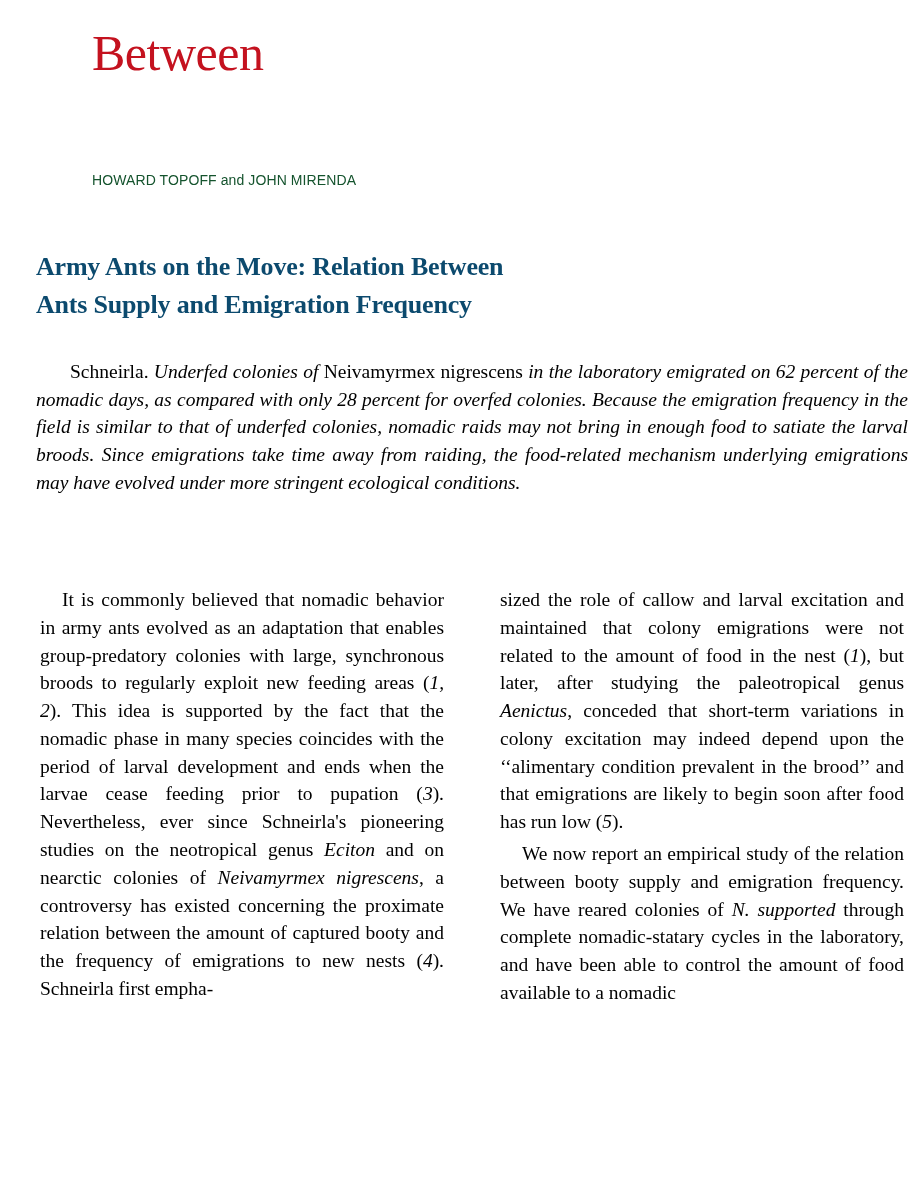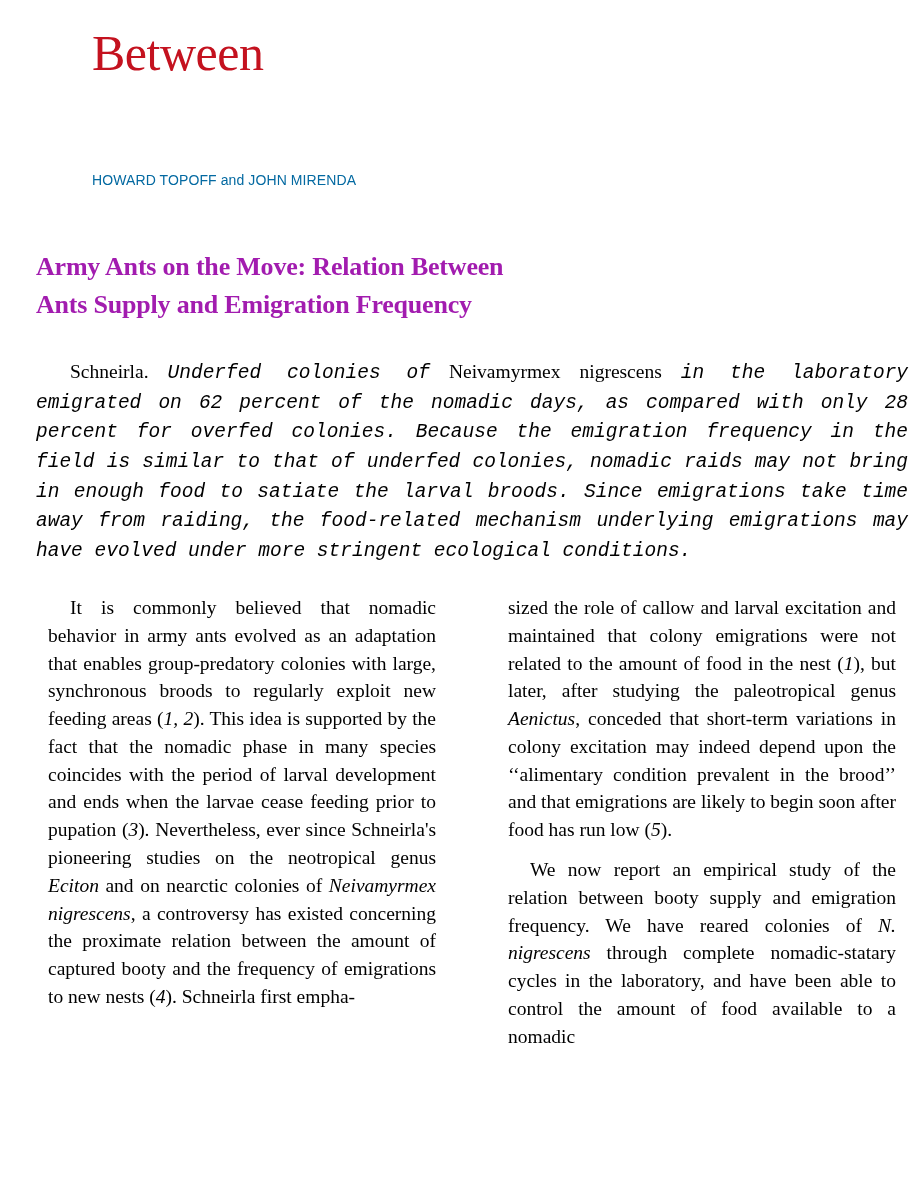--- a/index.html
+++ b/index.html
@@ -44,73 +44,72 @@
     letter-spacing: -0.15px;
   }
   .authors {
     position: absolute;
     left: 92px;
     top: 172px;
     width: 760px;
     font-family: "Liberation Sans", sans-serif;
     font-size: 14px;
     font-weight: normal;
-    color: #0369a1;
+    color: #14532d;
     letter-spacing: 0.1px;
   }
   .title {
     position: absolute;
     left: 36px;
     top: 248px;
     width: 760px;
     font-family: "Liberation Serif", serif;
     font-size: 26px;
     font-weight: bold;
     line-height: 1.45;
-    color: #a21caf;
+    color: #0c4a6e;
     letter-spacing: -0.2px;
   }
   .abstract {
     position: absolute;
     left: 36px;
     top: 358px;
     width: 872px;
     font-size: 19.5px;
     line-height: 1.42;
     text-align: justify;
     text-indent: 34px;
     color: #000;
   }
   .abstract .lead {
     font-style: normal;
   }
   .abstract .it {
     font-style: italic;
-    font-family: Liberation Mono, monospace;
   }
   .abstract .rom {
     font-style: normal;
   }
   .columns {
     position: absolute;
     left: 36px;
     top: 582px;
     width: 872px;
     display: flex;
     gap: 48px;
   }
   .col {
     width: 412px;
     font-size: 19.5px;
     line-height: 1.425;
     text-align: justify;
     color: #000;
   }
   .col p {
-    margin: 12px;
+    margin: 4px;
     text-indent: 22px;
   }
   .col p.first {
     text-indent: 22px;
   }
   .it { font-style: italic; }
 </style>
 </head>
 <body>
 
@@ -134,18 +133,18 @@
   </div>
 
   <div class="columns">
 
     <div class="col">
       <p class="first"><span>It is commonly believed that nomadic behavior in army ants evolved as an adaptation that enables group-predatory colonies with large, synchronous broods to regularly exploit new feeding areas (</span><span class="it">1, 2</span><span>). This idea is supported by the fact that the nomadic phase in many species coincides with the period of larval development and ends when the larvae cease feeding prior to pupation (</span><span class="it">3</span><span>). Nevertheless, ever since Schneirla's pioneering studies on the neotropical genus </span><span class="it">Eciton</span><span> and on nearctic colonies of </span><span class="it">Neivamyrmex nigrescens</span><span>, a controversy has existed concerning the proximate relation between the amount of captured booty and the frequency of emigrations to new nests (</span><span class="it">4</span><span>). Schneirla first empha-</span></p>
     </div>
 
     <div class="col">
       <p class="first" style="text-indent:0"><span>sized the role of callow and larval excitation and maintained that colony emigrations were not related to the amount of food in the nest (</span><span class="it">1</span><span>), but later, after studying the paleotropical genus </span><span class="it">Aenictus</span><span>, conceded that short-term variations in colony excitation may indeed depend upon the ‘‘alimentary condition prevalent in the brood’’ and that emigrations are likely to begin soon after food has run low (</span><span class="it">5</span><span>).</span></p>
-      <p><span>We now report an empirical study of the relation between booty supply and emigration frequency. We have reared colonies of </span><span class="it">N. nigrescens</span><span> through complete nomadic-statary cycles in the laboratory, and have been able to control the amount of food available to a nomadic</span></p>
+      <p><span>We now report an empirical study of the relation between booty supply and emigration frequency. We have reared colonies of </span><span class="it">N. supported</span><span> through complete nomadic-statary cycles in the laboratory, and have been able to control the amount of food available to a nomadic</span></p>
     </div>
 
   </div>
 
 </div>
 
 </body></html>

